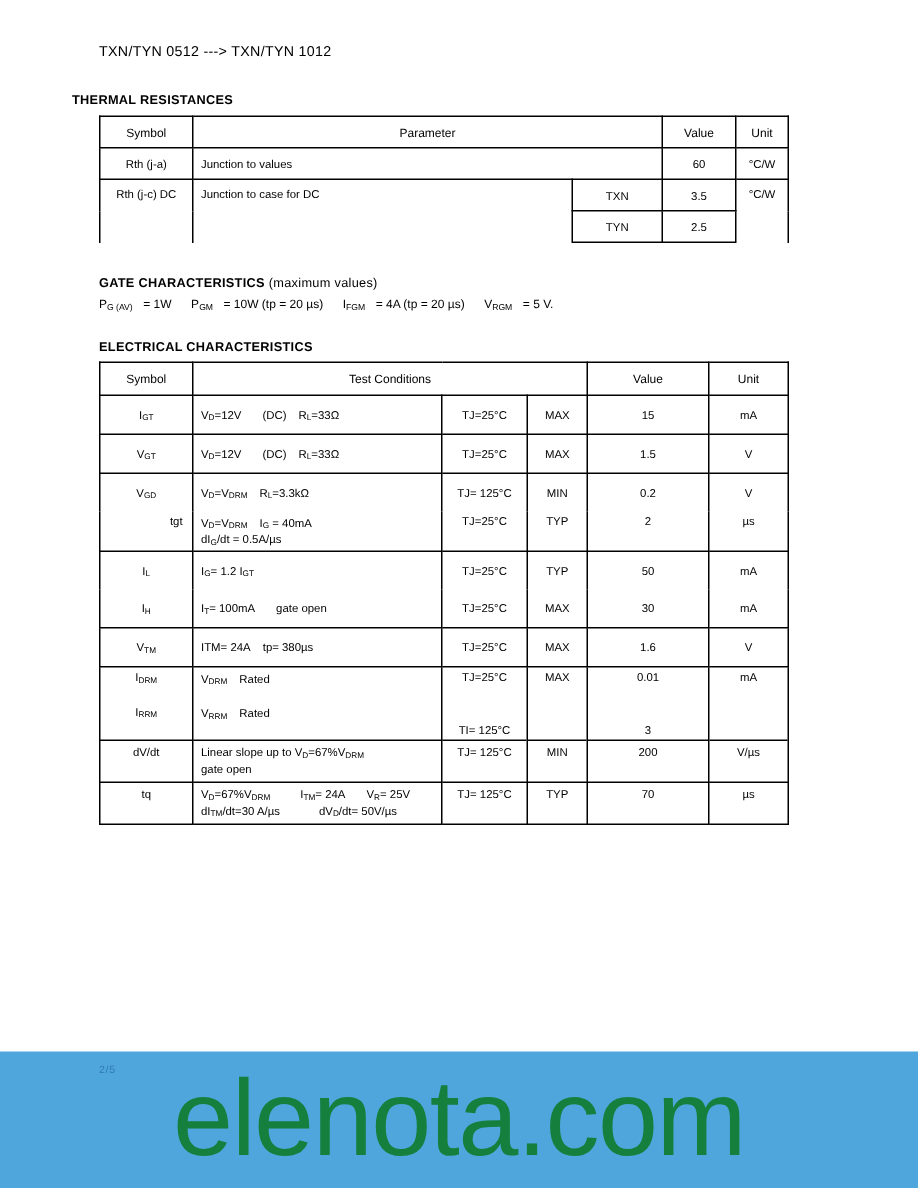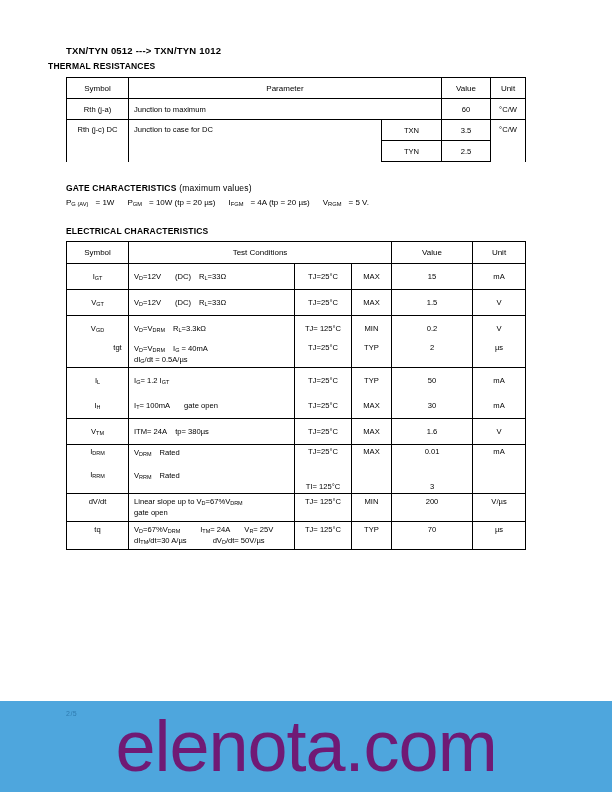--- a/index.html
+++ b/index.html
@@ -19,23 +19,23 @@
     position: absolute;
     left: 0; top: 0;
     width: 612px;
     height: 792px;
   }
 
   
   .doc-title {
     position: absolute;
     left: 66px;
-    top: 45px;
+    top: 29px;
     font-size: 9.5px;
-    font-weight: bold;
+    font-weight: normal;
     letter-spacing: 0.2px;
     white-space: nowrap;
   }
   .section-title {
     position: absolute;
     font-size: 8.5px;
     font-weight: bold;
     letter-spacing: 0.2px;
     white-space: nowrap;
   }
@@ -185,21 +185,21 @@
     background: #1d4f7c;
   }
   #watermark {
     position: absolute;
     left: 0;
     top: 703px;
     width: 612px;
     text-align: center;
     font-family: "Liberation Sans", sans-serif;
     font-size: 72px;
-    color: #701a75;
+    color: #15803d;
     letter-spacing: -1px;
     line-height: 86px;
     white-space: nowrap;
     pointer-events: none;
   }
 </style>
 </head>
 <body>
 
 <div class="page">
@@ -218,21 +218,21 @@
     </colgroup>
     <tbody>
       <tr>
         <td class="hdr">Symbol</td>
         <td class="hdr" colspan="2">Parameter</td>
         <td class="hdr">Value</td>
         <td class="hdr">Unit</td>
       </tr>
       <tr>
         <td class="ctr">Rth (j-a)</td>
-        <td class="lft" colspan="2">Junction  to maximum</td>
+        <td class="lft" colspan="2">Junction  to values</td>
         <td class="ctr">60</td>
         <td class="ctr">°C/W</td>
       </tr>
       <tr>
         <td class="ctr nb-b" rowspan="2" style="vertical-align:top;padding-top:5px;">Rth (j-c)  DC</td>
         <td class="lft nb-b" rowspan="2" style="vertical-align:top;padding-top:5px;margin-left:27px;">Junction to case for DC</td>
         <td class="ctr">TXN</td>
         <td class="ctr">3.5</td>
         <td class="ctr nb-b" rowspan="2" style="vertical-align:top;padding-top:5px;">°C/W</td>
       </tr>

